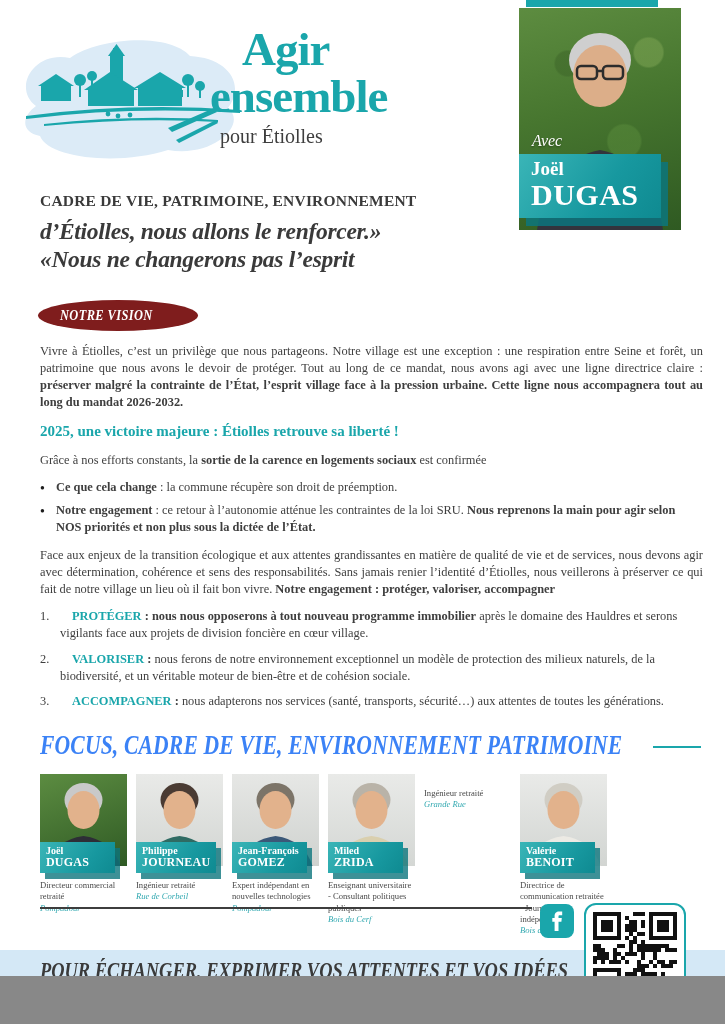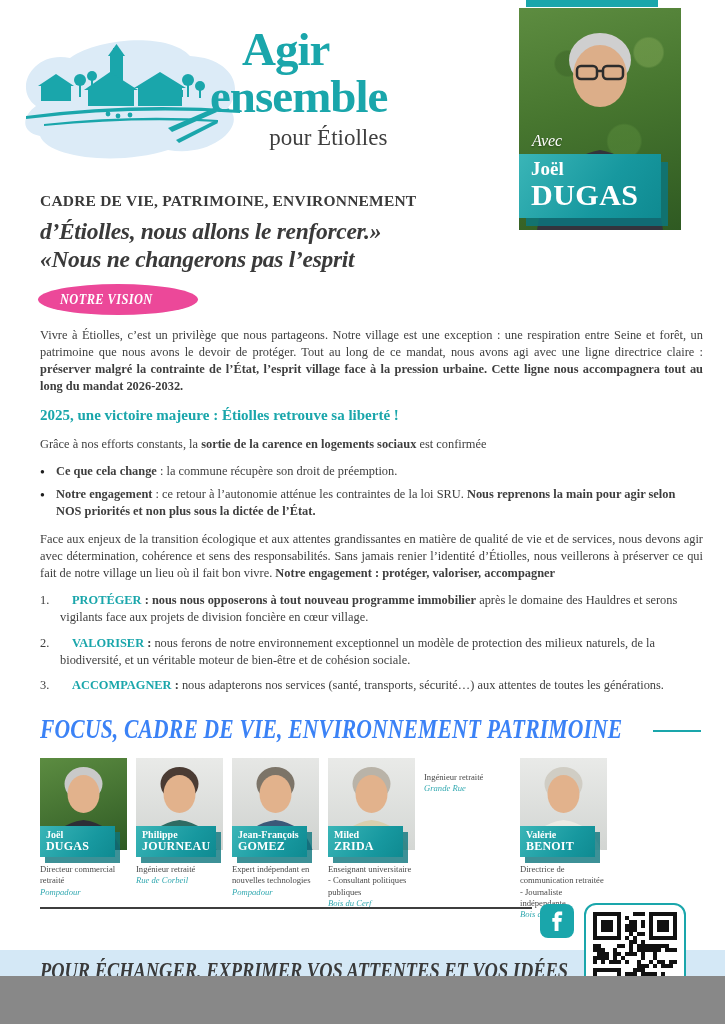--- a/index.html
+++ b/index.html
@@ -4,21 +4,21 @@
 <style>
   html,body{margin:0;padding:0;background:#888;}
   .page{position:relative;width:725px;height:976px;background:#ffffff;overflow:hidden;
         font-family:Liberation Serif, serif;color:#3e3e3e;margin:0 auto;}
 
   
   .village-svg{position:absolute;left:18px;top:28px;width:235px;height:138px;}
   .brand-text{position:absolute;left:210px;top:26px;line-height:1;}
   .brand-l1{font-size:47px;font-weight:bold;color:#1aa6ab;letter-spacing:-1px;margin-left:32px;}
   .brand-l2{font-size:47px;font-weight:bold;color:#1aa6ab;letter-spacing:-1px;margin-top:0;}
-  .brand-sub{font-size:23px;color:#3e3e3e;margin:6px 0 0 10px;text-align:right;}
+  .brand-sub{font-size:20px;color:#3e3e3e;margin:6px 0 0 10px;}
 
   .photo-strip{position:absolute;left:526px;top:0;width:132px;height:7px;background:#1aa6ab;}
   .hero-photo{position:absolute;left:519px;top:8px;width:162px;height:222px;
               background:linear-gradient(165deg,#5d8c40 0%,#47762f 45%,#2f5a22 100%);overflow:visible;}
   .hero-photo .foliage{position:absolute;inset:0;
      background:radial-gradient(circle at 15% 80%,rgba(217,200,74,.8) 0 10px,transparent 12px),
                 radial-gradient(circle at 80% 20%,rgba(120,160,80,.6) 0 14px,transparent 16px),
                 radial-gradient(circle at 30% 25%,rgba(60,100,40,.5) 0 12px,transparent 14px),
                 radial-gradient(circle at 65% 60%,rgba(90,140,60,.5) 0 16px,transparent 18px);}
   .hero-sil{position:absolute;left:0;top:0;width:162px;height:222px;}
@@ -28,22 +28,22 @@
         background:linear-gradient(125deg,#3ab5b7 0%,#17989f 60%,#0f8a91 100%);
         box-shadow:7px 8px 0 rgba(12,117,125,.85);color:#fff;line-height:1.05;}
   .hero-first{font-size:19px;font-weight:bold;display:block;}
   .hero-last{font-size:30px;font-weight:bold;letter-spacing:.5px;display:block;}
 
   
   .content{position:relative;padding:192px 22px 0 40px;}
   .kicker{font-size:15.5px;font-weight:bold;color:#3a3a3a;letter-spacing:.2px;margin-bottom:7px;}
   .quote{font-size:23.5px;font-weight:bold;font-style:italic;color:#3a3a3a;line-height:1.2;
          letter-spacing:-.3px;margin-bottom:11px;}
-  .badge{display:inline-block;background:#ec4899;color:#fff;border-radius:50%;
-         padding:6px 22px 7px;margin:0 0 12px -2px;}
+  .badge{display:inline-block;background:#7f1d1d;color:#fff;border-radius:50%;
+         padding:6px 22px 7px;margin:16px 0 12px -2px;}
   .cond{display:inline-block;transform:scaleX(.8);transform-origin:0 50%;
         font-style:italic;font-weight:bold;white-space:nowrap;}
   .badge .cond{font-size:15.5px;letter-spacing:.5px;}
   .body-p{font-size:12.4px;line-height:1.36;text-align:justify;margin:0 0 10px;}
   .b{font-weight:bold;}
   .teal-h{color:#1aa6ab;font-size:15px;font-weight:bold;margin:12px 0 12px;}
   .blist{margin:2px 0 12px;}
   .bli{display:flex;font-size:12.4px;line-height:1.36;margin-bottom:6px;}
   .bli .marker{flex:0 0 16px;font-size:8px;line-height:17px;color:#1d1d1d;}
   .oli{display:flex;font-size:12.4px;line-height:1.36;margin-bottom:9px;}

